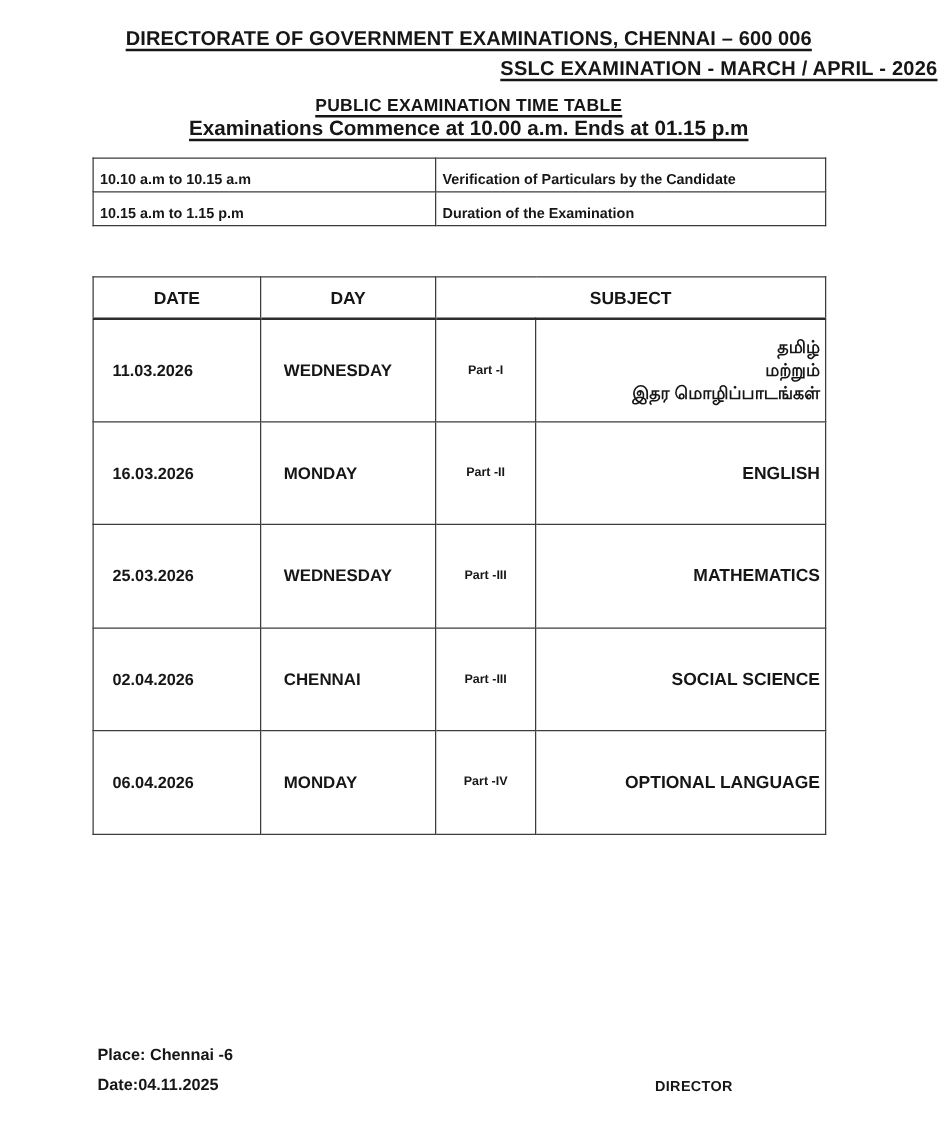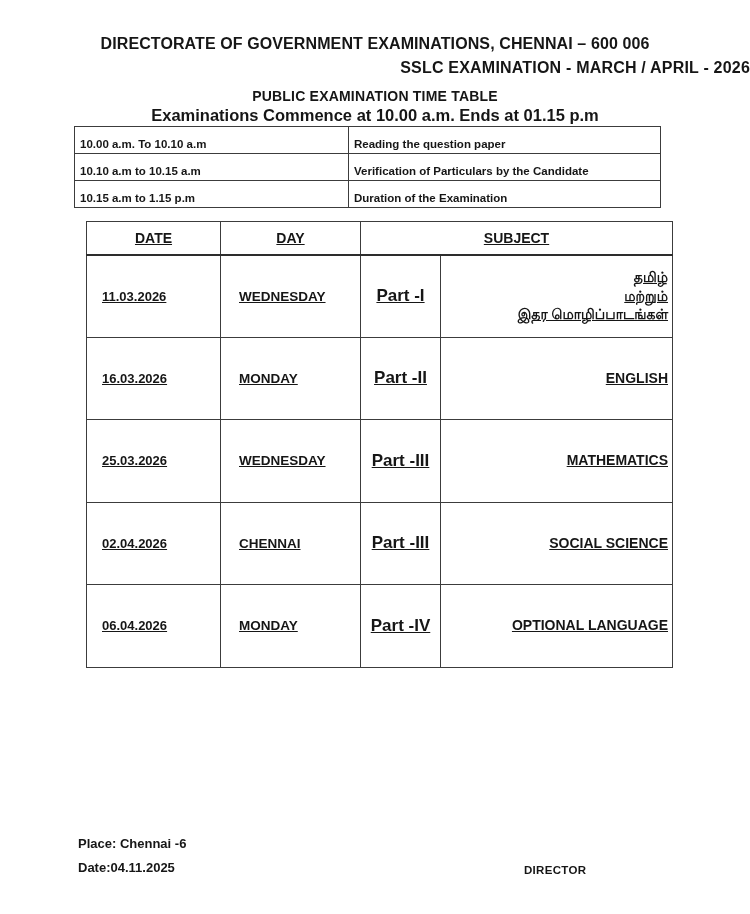--- a/index.html
+++ b/index.html
@@ -16,57 +16,57 @@
   .page { position: absolute; inset: 0; background: #ffffff; }
 
   .center-line {
     position: absolute;
     left: 0;
     width: 750px;
     text-align: center;
     font-weight: bold;
     white-space: nowrap;
   }
-  .u { text-underline-offset: 3px; text-decoration-thickness: 1.5px; margin-top: 12px; }
+  .u { text-decoration: underline; text-underline-offset: 3px; text-decoration-thickness: 1.5px; }
 
   .title1 { top: 23px;  font-size: 16px;   letter-spacing: 0.1px; }
   .title2 { top: 47px;  font-size: 16px;   letter-spacing: 0.2px; text-align: right; }
   .title3 { top: 76px;  font-size: 14px;   letter-spacing: 0.2px; }
   .title4 { top: 94px;  font-size: 16.5px; }
 
   table { border-collapse: collapse; position: absolute; table-layout: fixed; background: #ffffff; }
   td, th { border: 1px solid #3c3c3c; overflow: hidden; }
 
   .info-table { left: 74px; top: 126px; width: 586px; }
   .info-table td {
     height: 27px;
     vertical-align: bottom;
     font-weight: bold;
     font-size: 11.5px;
     padding: 0 4px 3px 5px;
     white-space: nowrap;
   }
 
-  .main-table { left: 86px; top: 221px; width: 586px; text-decoration: underline; }
+  .main-table { left: 74px; top: 221px; width: 586px; }
   .main-table th {
     height: 33px;
     font-size: 14px;
     font-weight: bold;
     text-align: center;
     vertical-align: middle;
     border-bottom: 2px solid #2d2d2d;
   }
   .main-table td {
     height: 82.5px;
     font-weight: bold;
     vertical-align: middle;
   }
   .cell-date    { text-align: left; padding-left: 15px; font-size: 13px;   white-space: nowrap; }
   .cell-day     { text-align: left; padding-left: 18px; font-size: 13.5px; white-space: nowrap; }
-  .cell-part    { text-align: center; font-size: 17px; white-space: nowrap; }
+  .cell-part    { text-align: center; font-size: 10px; white-space: nowrap; }
   .cell-subject { text-align: right; font-size: 14px; white-space: pre-line; line-height: 1.35; padding: 2px 4px; }
 
   .footer-place    { position: absolute; left: 78px;  top: 836px; font-weight: bold; font-size: 13px; }
   .footer-date     { position: absolute; left: 78px;  top: 860px; font-weight: bold; font-size: 13px; }
   .footer-director { position: absolute; left: 524px; top: 864px; font-weight: bold; font-size: 11.5px; letter-spacing: 0.3px; }
 </style>
 </head>
 <body>
 
 <div class="page">
@@ -75,24 +75,20 @@
   <div class="center-line title2 u">SSLC EXAMINATION - MARCH / APRIL - 2026</div>
   <div class="center-line title3 u">PUBLIC EXAMINATION TIME TABLE</div>
   <div class="center-line title4 u">Examinations Commence at 10.00 a.m. Ends at 01.15 p.m</div>
 
   <table class="info-table">
     <colgroup>
       <col style="width:274px">
       <col style="width:312px">
     </colgroup>
     <tbody>
-      <tr>
-        <td>10.00 a.m. To 10.10 a.m</td>
-        <td>Reading the question paper</td>
-      </tr>
       <tr>
         <td>10.10 a.m to 10.15 a.m</td>
         <td>Verification of Particulars by the Candidate</td>
       </tr>
       <tr>
         <td>10.15 a.m to 1.15 p.m</td>
         <td>Duration of the Examination</td>
       </tr>
     </tbody>
   </table>

